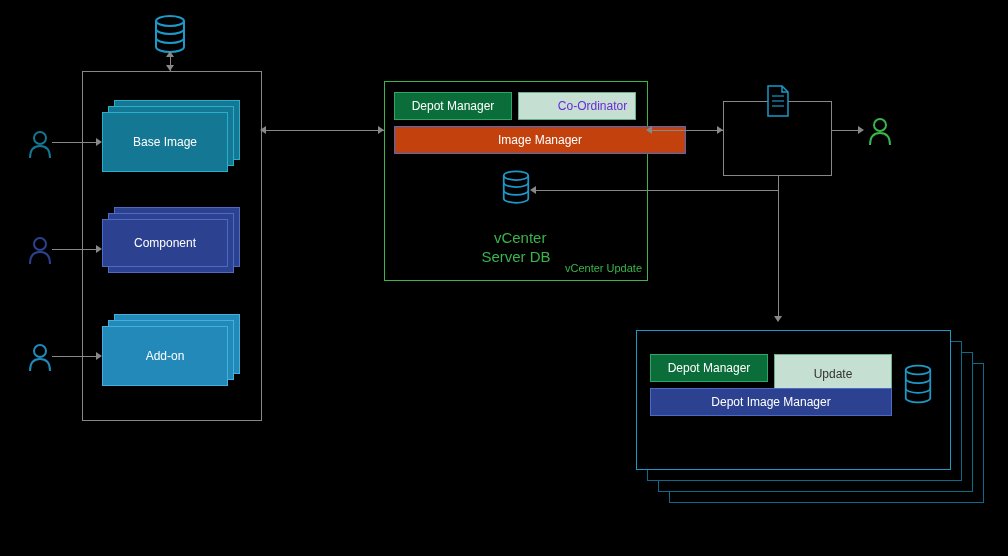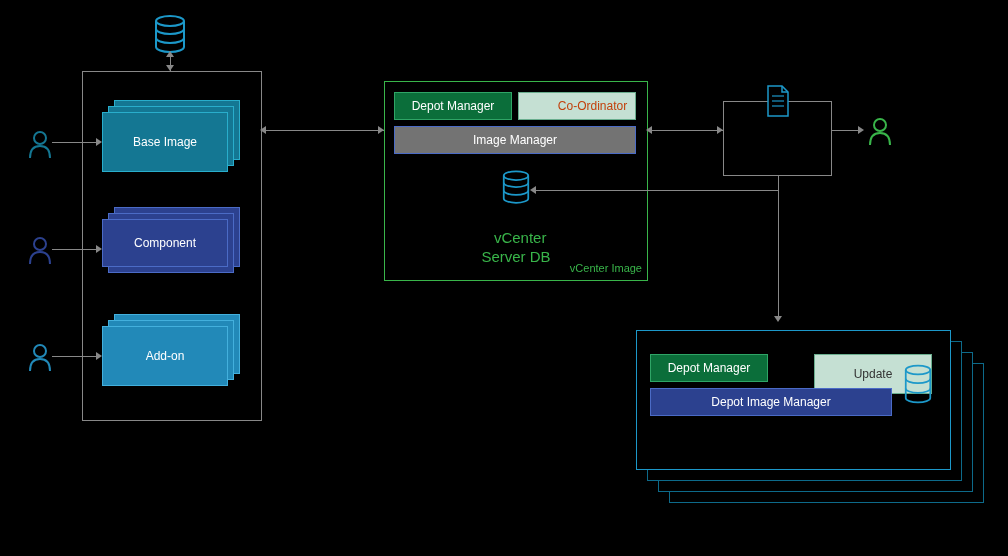--- a/index.html
+++ b/index.html
@@ -89,32 +89,32 @@
   <svg width="24" height="30">
       <circle cx="12" cy="8" r="6" fill="none" stroke="#2289b8" stroke-width="2"></circle>
       <path d="M2 28 Q2 16 12 16 Q22 16 22 28" fill="none" stroke="#2289b8" stroke-width="2"></path>
     </svg>
 </div>
 <div class="arrow-h" style="left:52px; top:356px; width:48px;"></div>
 <div class="arrowhead ah-r" style="left:96px; top:352px;"></div>
 
 <div class="abs box" style="left:384px; top:81px; width:264px; height:200px; border-color:#39b54a;"></div>
 <div class="abs" style="left:384px; top:262px; width:258px; text-align:right; color:#39b54a; font-size:11px;">
-  <span>vCenter Image</span>
+  <span>vCenter Update</span>
 </div>
 
 <div class="abs box label" style="left:394px; top:92px; width:118px; height:28px; background:#0b6e3a; border-color:#2fa566;">
   <span>Depot Manager</span>
 </div>
 
-<div class="abs box label" style="left:518px; top:92px; width:118px; height:28px; background:#c5e0d3; border-color:#6aae8e; color:#c2410c;padding-left:31px;">
+<div class="abs box label" style="left:518px; top:92px; width:118px; height:28px; background:#c5e0d3; border-color:#6aae8e; color:#6d28d9;padding-left:31px;">
   <span>Co-Ordinator</span>
 </div>
 
-<div class="abs box label" style="left:394px; top:126px; width:242px; height:28px; background:#737373; border-color:#4b6bc6;">
+<div class="abs box label" style="left:394px; top:126px; width:292px; height:28px; background:#c2410c; border-color:#4b6bc6;">
   <span>Image Manager</span>
 </div>
 
 <div class="db-icon" style="left:502px; top:170px;">
   <svg width="28" height="34" viewBox="0 0 32 38">
     <ellipse cx="16" cy="6" rx="14" ry="5" fill="none" stroke="#1c98c9" stroke-width="2"></ellipse>
     <path d="M2 6 V32 A14 5 0 0 0 30 32 V6" fill="none" stroke="#1c98c9" stroke-width="2"></path>
     <path d="M2 14 A14 5 0 0 0 30 14" fill="none" stroke="#1c98c9" stroke-width="2"></path>
     <path d="M2 23 A14 5 0 0 0 30 23" fill="none" stroke="#1c98c9" stroke-width="2"></path>
   </svg>
@@ -161,21 +161,21 @@
 <div class="arrowhead ah-d" style="left:774px; top:316px;"></div>
 
 <div class="abs box" style="left:669px; top:363px; width:315px; height:140px; border-color:#0d6a8a; background:#000;"></div>
 <div class="abs box" style="left:658px; top:352px; width:315px; height:140px; border-color:#0d6a8a; background:#000;"></div>
 <div class="abs box" style="left:647px; top:341px; width:315px; height:140px; border-color:#0d6a8a; background:#000;"></div>
 <div class="abs box" style="left:636px; top:330px; width:315px; height:140px; border-color:#1c98c9; background:#000;"></div>
 
 <div class="abs box label" style="left:650px; top:354px; width:118px; height:28px; background:#0b6e3a; border-color:#2fa566;">
   <span>Depot Manager</span>
 </div>
-<div class="abs box label" style="left:774px; top:354px; width:118px; height:40px; background:#c5e0d3; border-color:#6aae8e; color:#333;margin-left:40px;">
+<div class="abs box label" style="left:774px; top:354px; width:118px; height:40px; background:#c5e0d3; border-color:#6aae8e; color:#333;">
   <span>Update</span>
 </div>
 <div class="abs box label" style="left:650px; top:388px; width:242px; height:28px; background:#2c418f; border-color:#4b6bc6;">
   <span>Depot Image Manager</span>
 </div>
 
 <div class="db-icon" style="left:904px; top:364px;">
   <svg width="28" height="40" viewBox="0 0 32 44">
     <ellipse cx="16" cy="6" rx="14" ry="5" fill="none" stroke="#1c98c9" stroke-width="2"></ellipse>
     <path d="M2 6 V38 A14 5 0 0 0 30 38 V6" fill="none" stroke="#1c98c9" stroke-width="2"></path>

